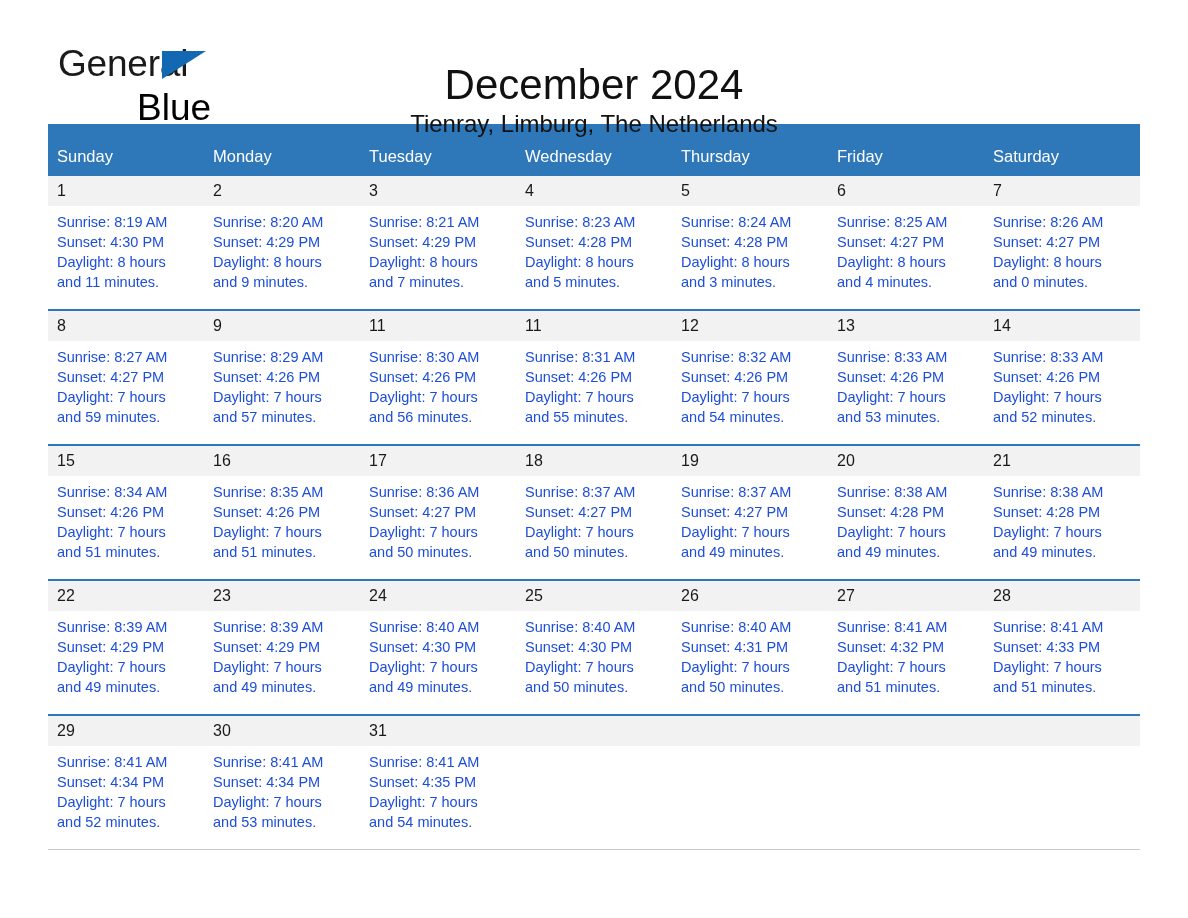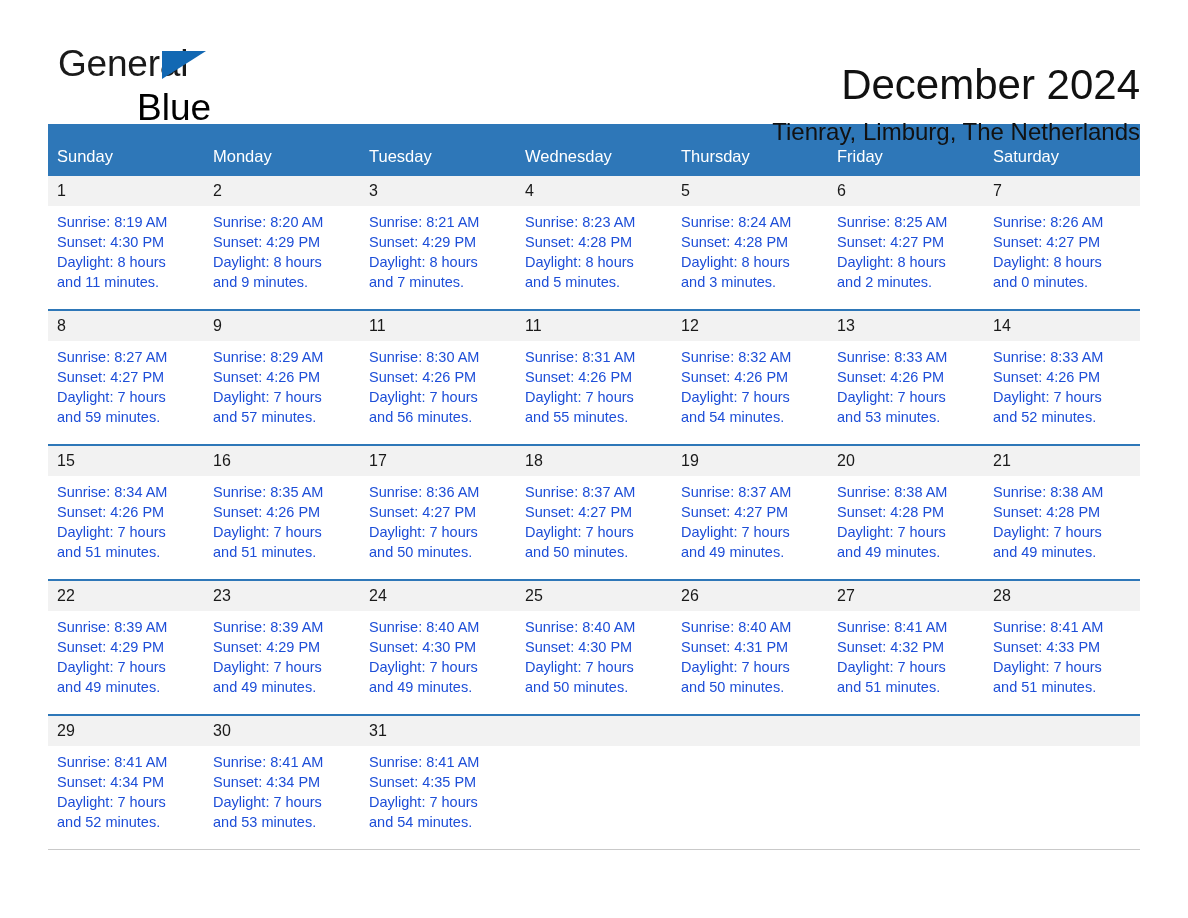--- a/index.html
+++ b/index.html
@@ -57,31 +57,30 @@
   .brand-row2 {
     position: absolute;
     left: 79px;
     top: 44px;
     font-size: 37px;
     line-height: 40px;
     color: #000000;
     font-weight: 400;
   }
   .title-block {
-    text-align: right;
+    text-align: center;
   }
   .cal-title {
     font-size: 42px;
     line-height: 50px;
     font-weight: 400;
     color: #111111;
     letter-spacing: 0px;
   }
   .cal-subtitle {
-    margin-top: 8px;
     font-size: 24px;
     line-height: 28px;
     font-weight: 400;
     color: #111111;
   }
 
   
   .calendar {
     margin-top: 14px;
     width: 1092px;
@@ -224,21 +223,21 @@
               </div>
             </div>
           </td>
           <td>
             <div class="daycell">
               <div class="daynum">6</div>
               <div class="dayinfo">
                 <div>Sunrise: 8:25 AM</div>
                 <div>Sunset: 4:27 PM</div>
                 <div>Daylight: 8 hours</div>
-                <div>and 2 minutes.</div>
+                <div>and 4 minutes.</div>
               </div>
             </div>
           </td>
           <td>
             <div class="daycell">
               <div class="daynum">7</div>
               <div class="dayinfo">
                 <div>Sunrise: 8:26 AM</div>
                 <div>Sunset: 4:27 PM</div>
                 <div>Daylight: 8 hours</div>

